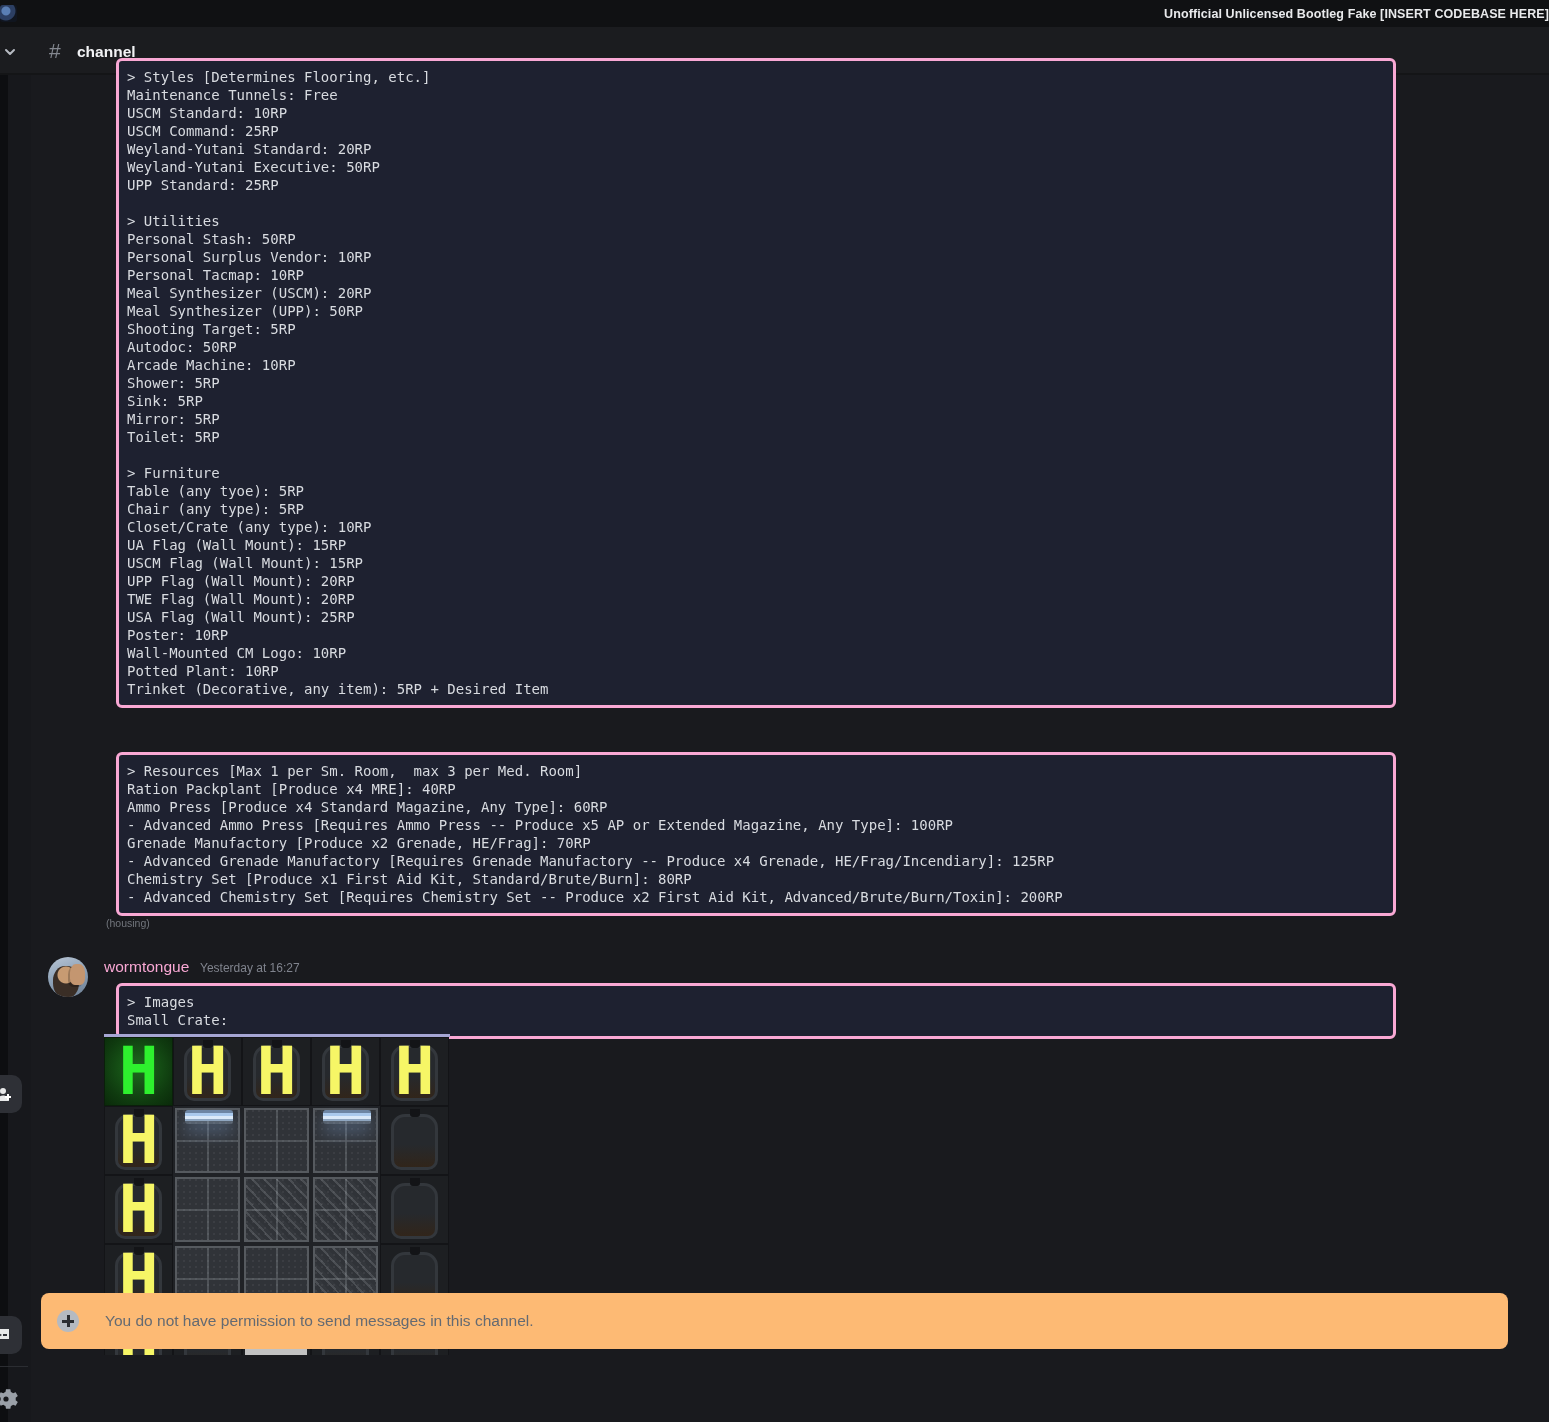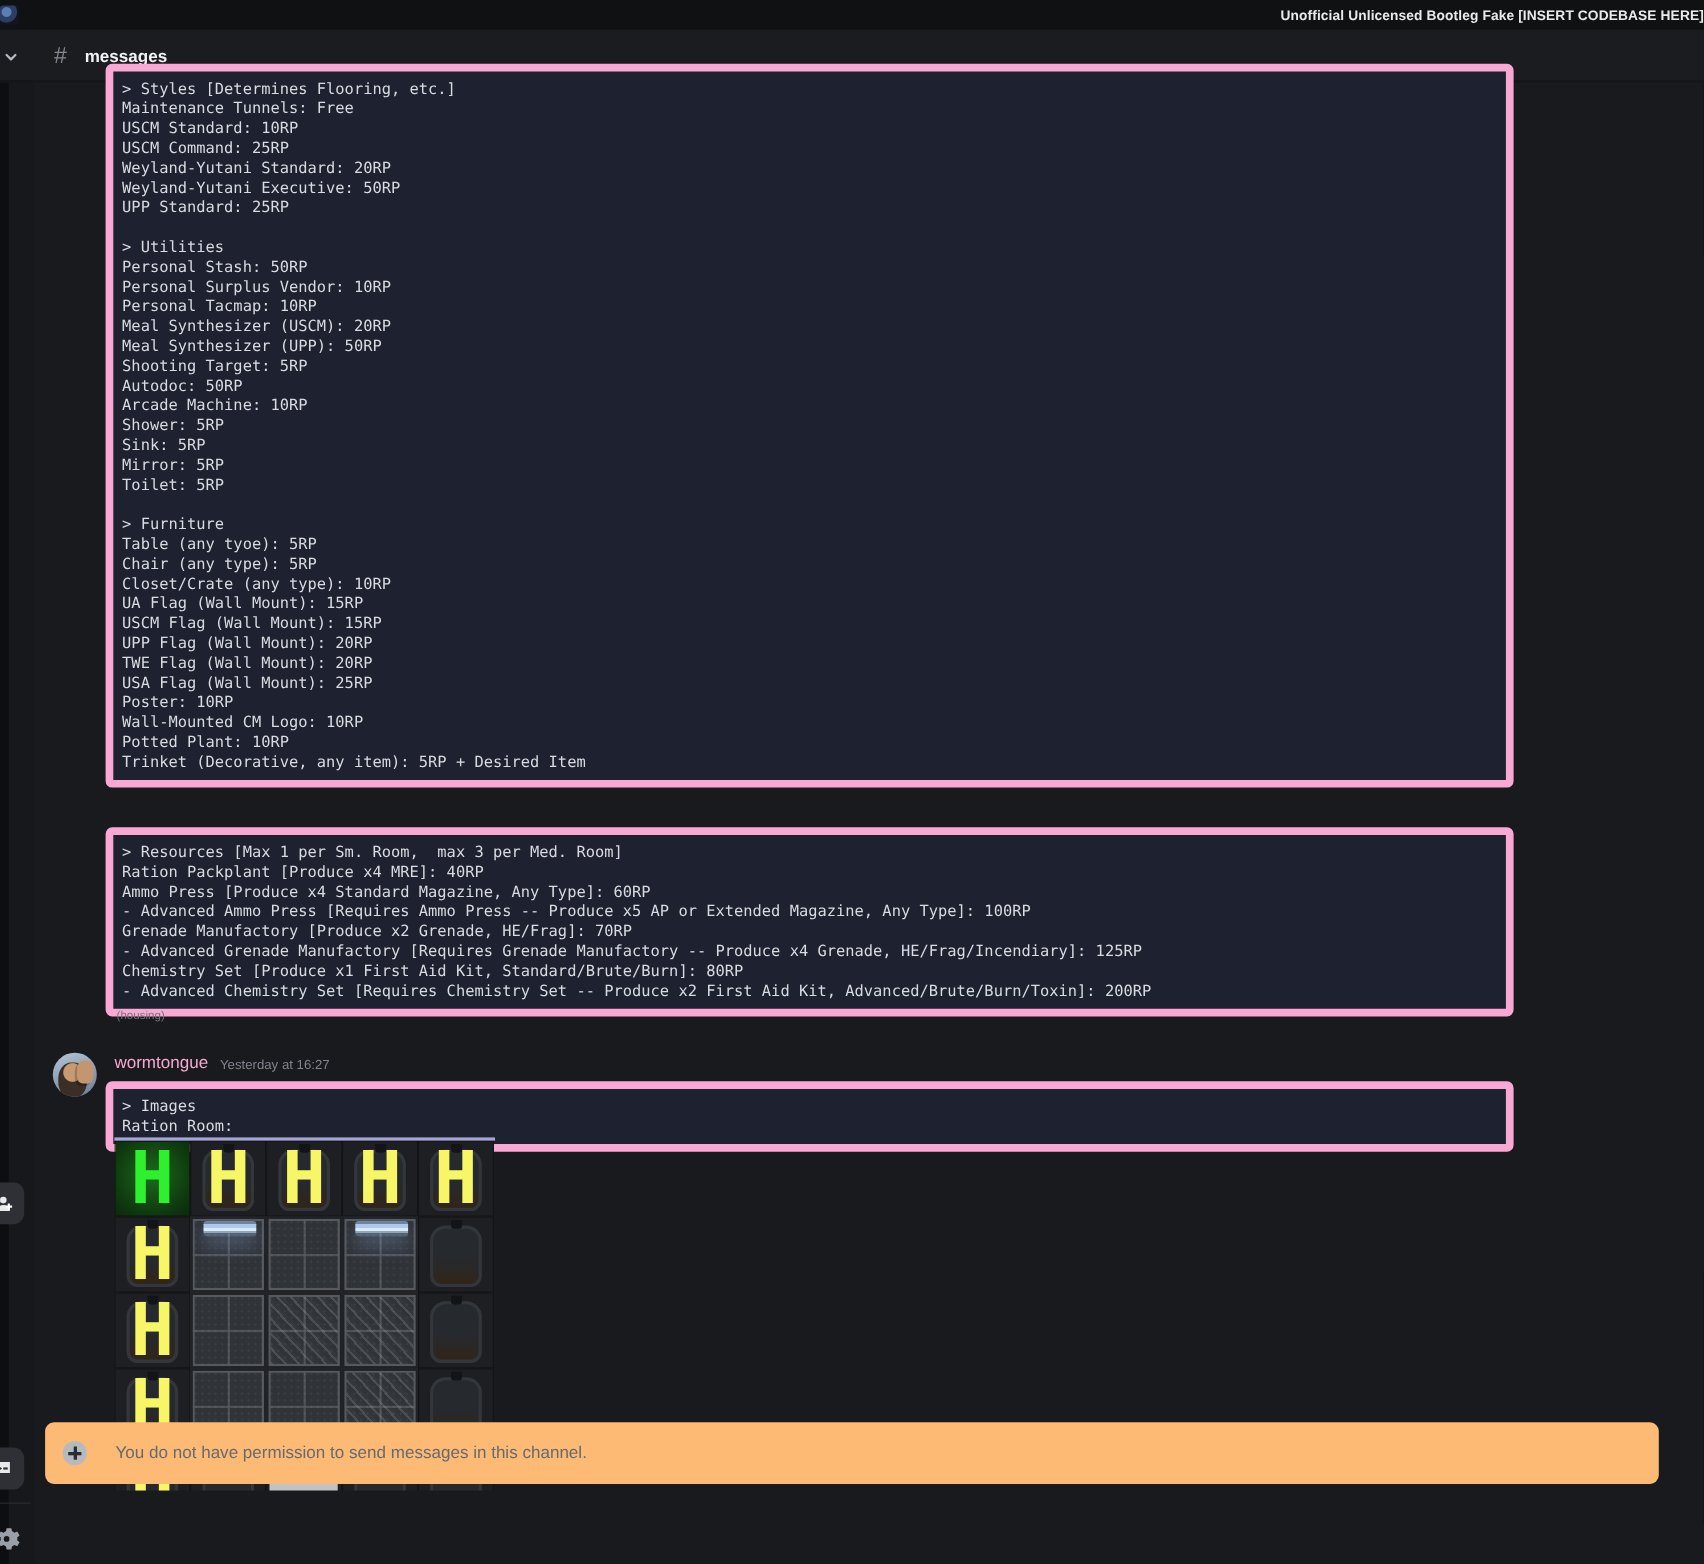--- a/index.html
+++ b/index.html
@@ -32,22 +32,22 @@
   .left-panel { position:absolute; left:8px; top:75px; width:23px; height:1347px; background:#17181c; }
   .side-btn {
     position:absolute; width:40px; height:38px; border-radius:10px;
     background:#2e3036; display:flex; align-items:center; justify-content:center; cursor:pointer;
   }
   .side-btn svg { display:block; }
   .side-divider { position:absolute; left:0; top:1366px; width:28px; height:1px; background:#2b2d32; }
   .gear-wrap { position:absolute; left:-7px; top:1386px; width:26px; height:26px; cursor:pointer; }
   
   .codeblock {
-    position:absolute; left:96px; width:1280px;
-    background:#1e2130; border:7px solid #f9a8d4; border-radius:6px;
+    position:absolute; left:116px; width:1280px;
+    background:#1e2130; border:3px solid #f9a8d4; border-radius:6px;
     padding:7px 8px; white-space:pre; overflow:hidden;
     font-family:"DejaVu Sans Mono", monospace; font-size:14px; line-height:18px; color:#d8dbe0;
   }
   .code-line { height:18px; }
   .edited { position:absolute; left:106px; top:917px; color:#72767d; font-size:10.5px; }
   
   .avatar {
     position:absolute; left:48px; top:957px; width:40px; height:40px; border-radius:50%;
     overflow:hidden; cursor:pointer;
     background:linear-gradient(160deg,#b9c6d6 0%, #8fa3b8 45%, #6d7f94 100%);
@@ -148,21 +148,21 @@
   <div class="titlebar">
     <div class="title-icon"></div>
     <div class="title-text">Unofficial Unlicensed Bootleg Fake [INSERT CODEBASE HERE]</div>
   </div>
 
   <div class="chan-header">
     <svg class="chevron" viewBox="0 0 14 14">
       <polyline points="3,5 7,9 11,5" fill="none" stroke="#b6bac2" stroke-width="2" stroke-linecap="round" stroke-linejoin="round"></polyline>
     </svg>
     <div class="hash">#</div>
-    <div class="chan-name">messages</div>
+    <div class="chan-name">channel</div>
   </div>
 
   <div class="left-rail"></div>
   <div class="left-panel"></div>
 
   <div class="side-btn" style="left:-18px; top:1075px;">
     <svg width="20" height="16" viewBox="0 0 20 16">
       <circle cx="11" cy="5" r="3" fill="#e8e9ea"></circle>
       <path d="M5 15c0-3.3 2.7-5.5 6-5.5s6 2.2 6 5.5z" fill="#e8e9ea"></path>
       <circle cx="6" cy="6" r="2.4" fill="#c9cdd2"></circle>
@@ -190,21 +190,21 @@
   <div class="codeblock" style="top:58px;"><div class="code-line">&gt; Styles [Determines Flooring, etc.]</div><div class="code-line">Maintenance Tunnels: Free</div><div class="code-line">USCM Standard: 10RP</div><div class="code-line">USCM Command: 25RP</div><div class="code-line">Weyland-Yutani Standard: 20RP</div><div class="code-line">Weyland-Yutani Executive: 50RP</div><div class="code-line">UPP Standard: 25RP</div><div class="code-line">&nbsp;</div><div class="code-line">&gt; Utilities</div><div class="code-line">Personal Stash: 50RP</div><div class="code-line">Personal Surplus Vendor: 10RP</div><div class="code-line">Personal Tacmap: 10RP</div><div class="code-line">Meal Synthesizer (USCM): 20RP</div><div class="code-line">Meal Synthesizer (UPP): 50RP</div><div class="code-line">Shooting Target: 5RP</div><div class="code-line">Autodoc: 50RP</div><div class="code-line">Arcade Machine: 10RP</div><div class="code-line">Shower: 5RP</div><div class="code-line">Sink: 5RP</div><div class="code-line">Mirror: 5RP</div><div class="code-line">Toilet: 5RP</div><div class="code-line">&nbsp;</div><div class="code-line">&gt; Furniture</div><div class="code-line">Table (any tyoe): 5RP</div><div class="code-line">Chair (any type): 5RP</div><div class="code-line">Closet/Crate (any type): 10RP</div><div class="code-line">UA Flag (Wall Mount): 15RP</div><div class="code-line">USCM Flag (Wall Mount): 15RP</div><div class="code-line">UPP Flag (Wall Mount): 20RP</div><div class="code-line">TWE Flag (Wall Mount): 20RP</div><div class="code-line">USA Flag (Wall Mount): 25RP</div><div class="code-line">Poster: 10RP</div><div class="code-line">Wall-Mounted CM Logo: 10RP</div><div class="code-line">Potted Plant: 10RP</div><div class="code-line">Trinket (Decorative, any item): 5RP + Desired Item</div></div>
 
   <div class="codeblock" style="top:752px;"><div class="code-line">&gt; Resources [Max 1 per Sm. Room,  max 3 per Med. Room]</div><div class="code-line">Ration Packplant [Produce x4 MRE]: 40RP</div><div class="code-line">Ammo Press [Produce x4 Standard Magazine, Any Type]: 60RP</div><div class="code-line">- Advanced Ammo Press [Requires Ammo Press -- Produce x5 AP or Extended Magazine, Any Type]: 100RP</div><div class="code-line">Grenade Manufactory [Produce x2 Grenade, HE/Frag]: 70RP</div><div class="code-line">- Advanced Grenade Manufactory [Requires Grenade Manufactory -- Produce x4 Grenade, HE/Frag/Incendiary]: 125RP</div><div class="code-line">Chemistry Set [Produce x1 First Aid Kit, Standard/Brute/Burn]: 80RP</div><div class="code-line">- Advanced Chemistry Set [Requires Chemistry Set -- Produce x2 First Aid Kit, Advanced/Brute/Burn/Toxin]: 200RP</div></div>
 
   <div class="edited">(housing)</div>
 
   <div class="avatar"></div>
   <div class="msg-author">wormtongue</div>
   <div class="msg-time">Yesterday at 16:27</div>
 
-  <div class="codeblock" style="top:983px;"><div class="code-line">&gt; Images</div><div class="code-line">Ration Room:</div></div>
+  <div class="codeblock" style="top:983px;"><div class="code-line">&gt; Images</div><div class="code-line">Small Crate:</div></div>
 
   <div class="attachment">
     <div class="tile-grid">
         <div class="tile t-gh">
           <span class="holo">H</span>
         </div>
         <div class="tile t-yh">
           <span class="holo">H</span>
         </div>
         <div class="tile t-yh">

